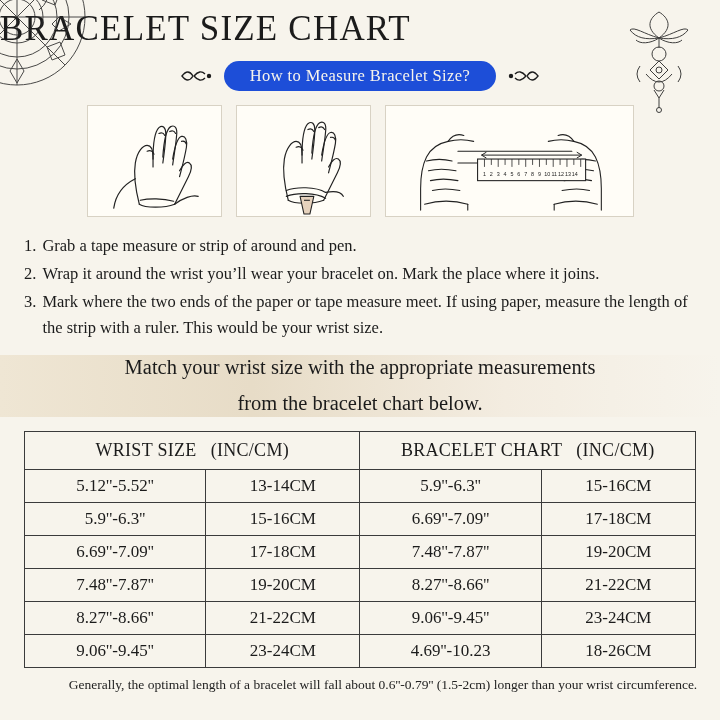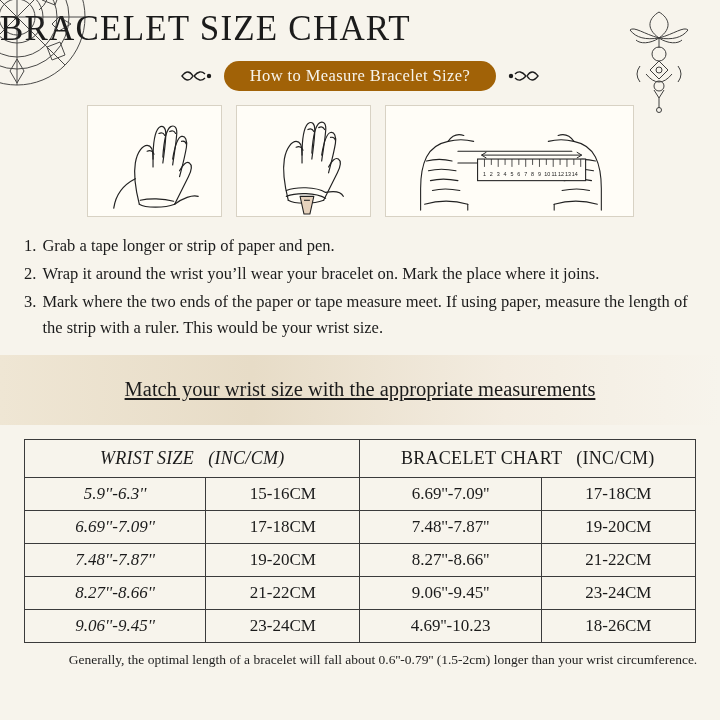--- a/index.html
+++ b/index.html
@@ -48,21 +48,21 @@
 
   
   .sub-row {
     display: flex;
     align-items: center;
     justify-content: center;
     margin-top: 12px;
     gap: 10px;
   }
   .pill {
-    background: #a16207;
+    background: #1d4ed8;
     color: #f7f4ec;
     border-radius: 16px;
     padding: 5px 26px;
     font-size: 16.5px;
     letter-spacing: .4px;
     white-space: nowrap;
   }
   .flourish {
     width: 34px;
     height: 20px;
@@ -93,30 +93,29 @@
     display: flex;
     gap: 6px;
     margin-bottom: 2px;
   }
   .step-num { flex: 0 0 auto; }
   .step-text { flex: 1 1 auto; }
 
   
   .banner {
     margin-top: 14px;
-    height: 70px;
+    height: 62px;
     background: linear-gradient(to right, #efe6d4 0%, #e7dcc7 35%, #f3ece0 70%, #f7f4ec 100%);
     display: flex;
     flex-direction: column;
     align-items: center;
-    justify-content: center;
+    justify-content: space-between;
     text-align: center;
     line-height: 1.25;
     font-size: 20.5px;
-    text-decoration: underline;
   }
 
   
   table.size-table {
     border-collapse: collapse;
     margin: 14px auto 0 auto;
     width: 672px;
     background: transparent;
   }
   table.size-table th,
@@ -125,21 +124,21 @@
     text-align: center;
     font-size: 17px;
     padding: 6px 2px;
     font-weight: normal;
   }
   table.size-table th {
     font-size: 18px;
     padding: 8px 2px;
     letter-spacing: .3px;
   }
-  .col-a { width: 27%; font-style: italic; }
+  .col-a { width: 27%; }
   .col-b { width: 23%; }
   .col-c { width: 27%; }
   .col-d { width: 23%; }
   th .gap { display: inline-block; width: 14px; }
 
   
   .note {
     text-align: center;
     font-size: 13.5px;
     margin-top: 9px;
@@ -340,49 +339,56 @@
       <path d="M96 50 L198 50"></path>
       <path d="M96 50 l5 -3 M96 50 l5 3"></path>
       <path d="M198 50 l-5 -3 M198 50 l-5 3"></path>
     </g>
   </svg>
 </div>
 
 <div class="steps">
   <div class="step">
     <span class="step-num">1.</span>
-    <span class="step-text">Grab a tape longer or strip of paper and pen.</span>
+    <span class="step-text">Grab a tape measure or strip of around and pen.</span>
   </div>
   <div class="step">
     <span class="step-num">2.</span>
     <span class="step-text">Wrap it around the wrist you’ll wear your bracelet on. Mark the place where it joins.</span>
   </div>
   <div class="step">
     <span class="step-num">3.</span>
     <span class="step-text">Mark where the two ends of the paper or tape measure meet. If using paper, measure the length of the strip with a ruler. This would be your wrist size.</span>
   </div>
 </div>
 
 <div class="banner">
   <div>Match your wrist size with the appropriate measurements</div>
+  <div>from the bracelet chart below.</div>
 </div>
 
 <table class="size-table">
   <thead>
     <tr>
       <th class="col-a" colspan="2">
         <span>WRIST SIZE</span><span class="gap"></span><span>(INC/CM)</span>
       </th>
       <th class="col-c" colspan="2">
         <span>BRACELET CHART</span><span class="gap"></span><span>(INC/CM)</span>
       </th>
     </tr>
   </thead>
   <tbody>
     <tr>
+      <td class="col-a">5.12''-5.52''</td>
+      <td class="col-b">13-14CM</td>
+      <td class="col-c">5.9''-6.3''</td>
+      <td class="col-d">15-16CM</td>
+    </tr>
+    <tr>
       <td class="col-a">5.9''-6.3''</td>
       <td class="col-b">15-16CM</td>
       <td class="col-c">6.69''-7.09''</td>
       <td class="col-d">17-18CM</td>
     </tr>
     <tr>
       <td class="col-a">6.69''-7.09''</td>
       <td class="col-b">17-18CM</td>
       <td class="col-c">7.48''-7.87''</td>
       <td class="col-d">19-20CM</td>

